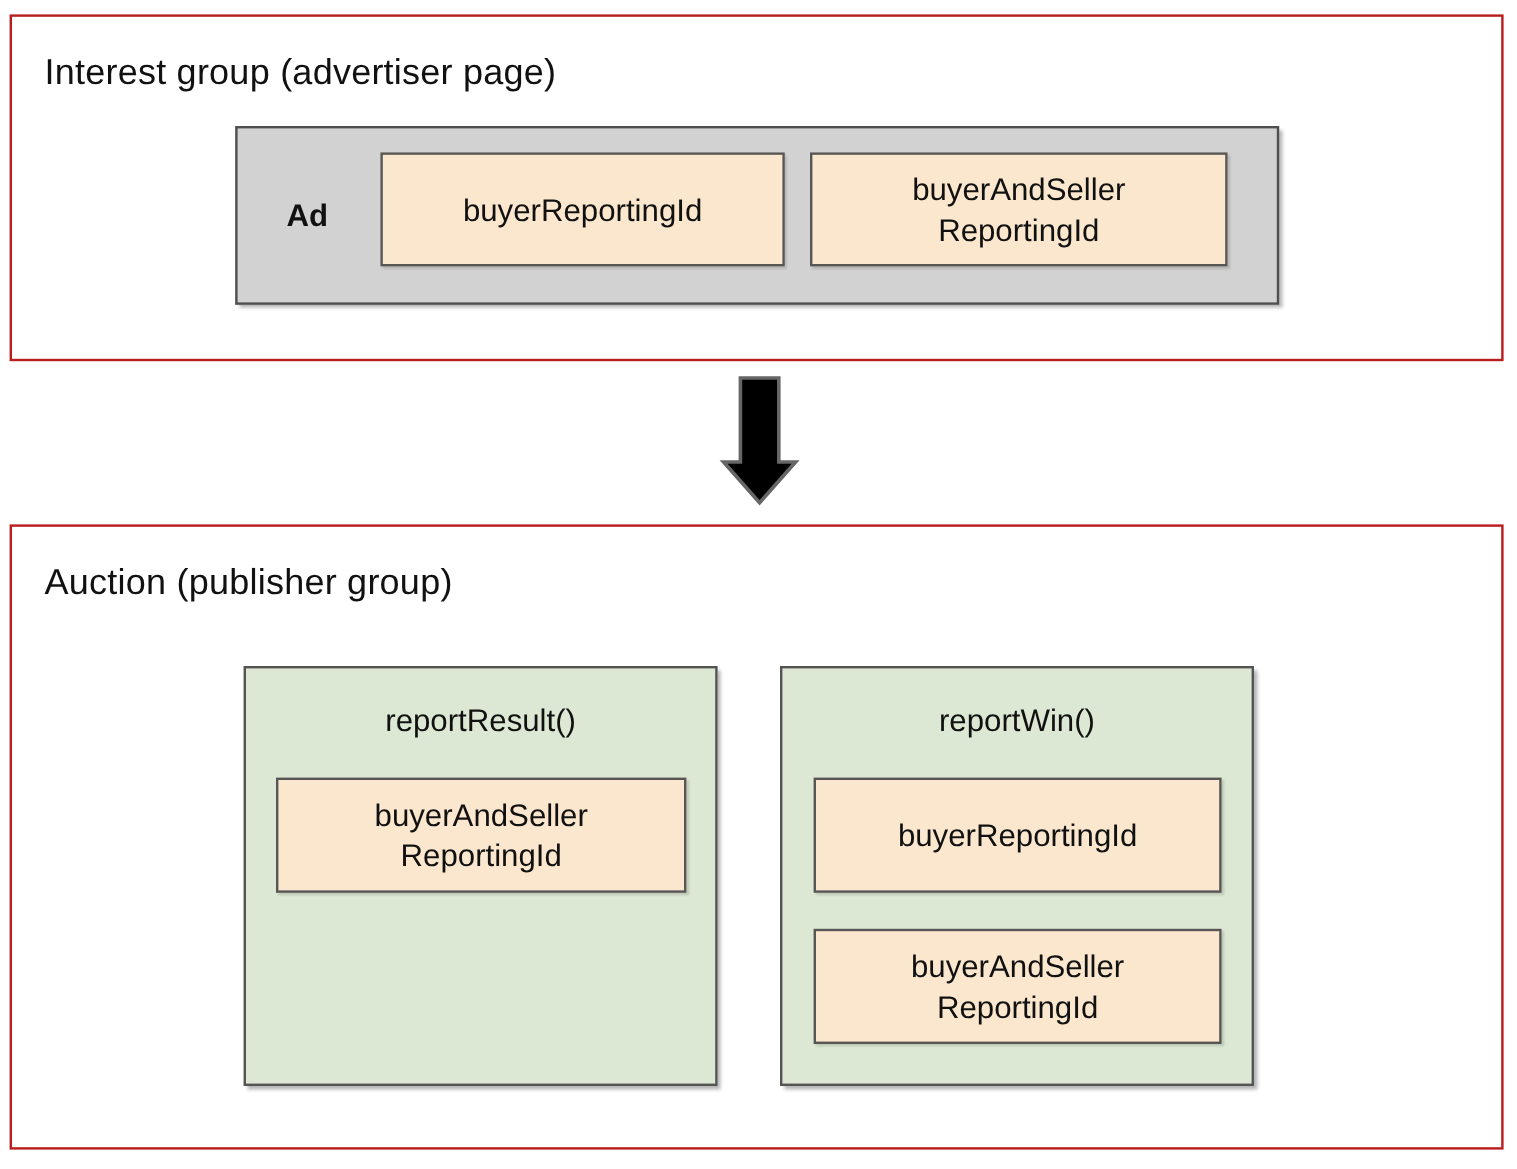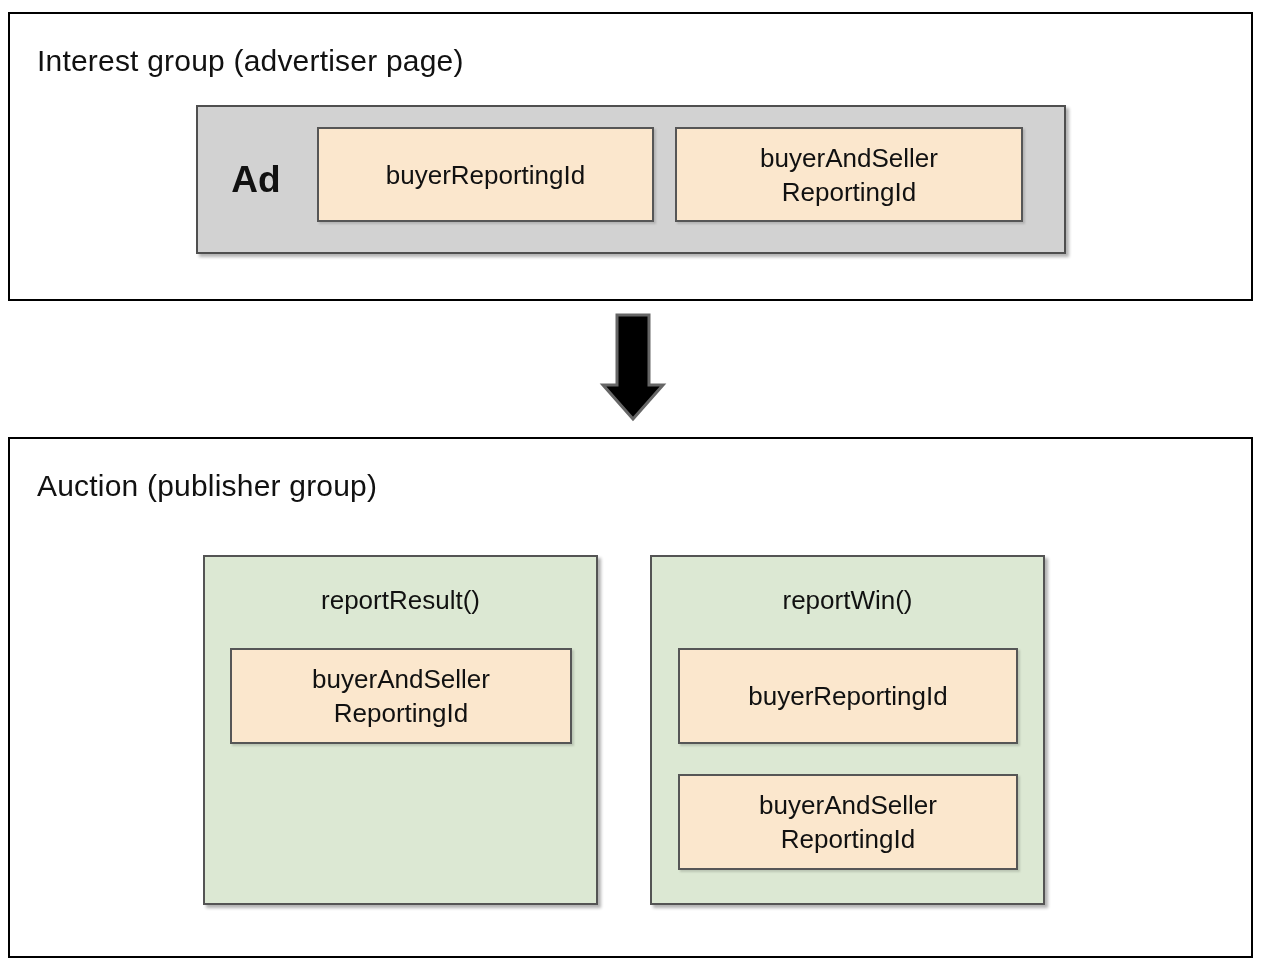--- a/index.html
+++ b/index.html
@@ -12,21 +12,21 @@
   .canvas {
     position: relative;
     width: 1264px;
     height: 974px;
     background: #ffffff;
     overflow: hidden;
   }
   .panel {
     position: absolute;
     background: #ffffff;
-    border: 2px solid #000000;
+    border: 2px solid #b91c1c;
   }
   .panel-top  { left: 8px; top: 12px;  width: 1241px; height: 285px; }
   .panel-bottom { left: 8px; top: 437px; width: 1241px; height: 517px; }
   .panel-title {
     position: absolute;
     left: 27px;
     top: 30px;
     margin: 0;
     font-size: 30px;
     font-weight: 400;
@@ -46,21 +46,21 @@
   }
   .ad-label {
     position: absolute;
     left: 18px;
     top: 0;
     width: 80px;
     height: 145px;
     display: flex;
     align-items: center;
     justify-content: center;
-    font-size: 37px;
+    font-size: 26px;
     font-weight: 700;
     color: #111111;
   }
   .id-box {
     position: absolute;
     background: #fbe7cd;
     border: 2px solid #565656;
     display: flex;
     align-items: center;
     justify-content: center;

